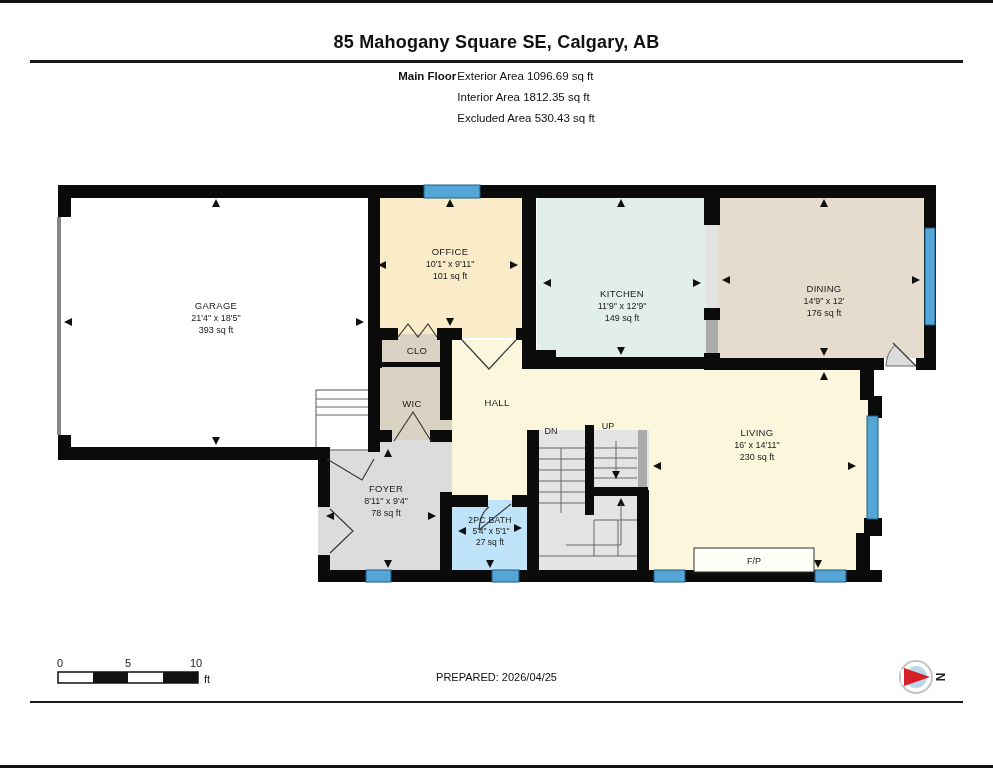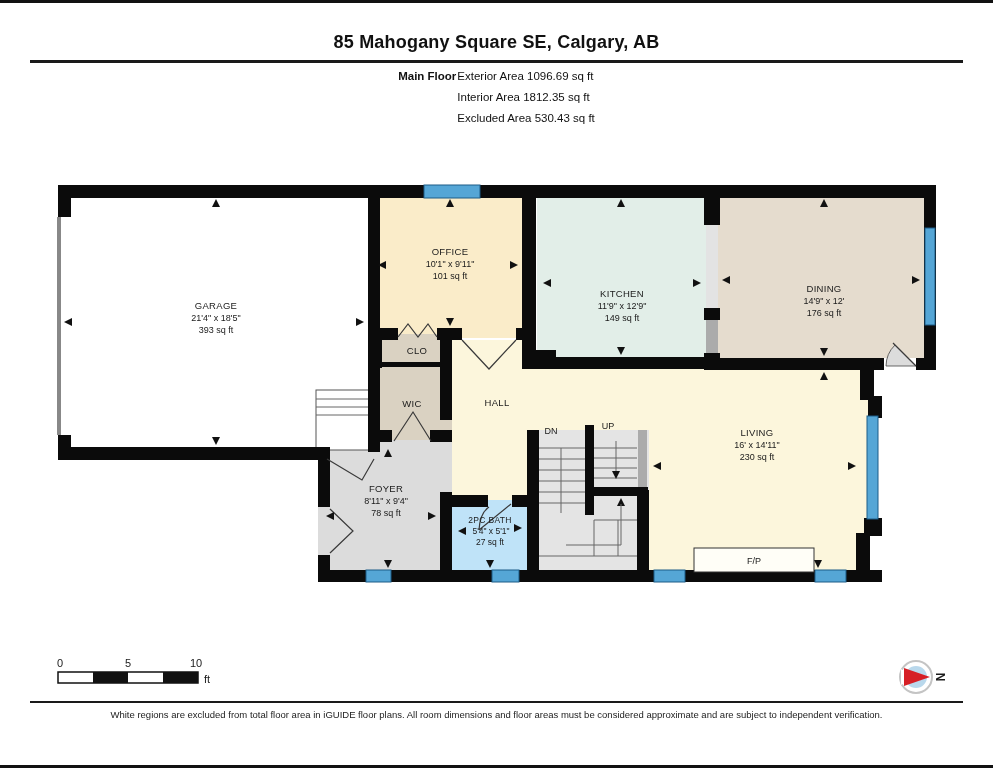--- a/index.html
+++ b/index.html
@@ -248,17 +248,17 @@
 
     <g>
       <circle cx="916" cy="677" r="16" fill="#ffffff" stroke="#c4c4c4" stroke-width="2"></circle>
       <circle cx="916" cy="677" r="11" fill="#b9d8ec"></circle>
       <path d="M916,677 L901,669 L901,685 Z" fill="#ffffff"></path>
       <path d="M904,668 L930,677 L904,686 Z" fill="#d61f26"></path>
       <text x="940" y="681" text-anchor="middle" style="font-size:12px;font-weight:bold" transform="rotate(90 940 677)">N</text>
     </g>
   </svg>
 
+  <div class="prepared">PREPARED: 2026/04/25</div>
   <div class="foot-rule"></div>
-  <div class="disclaimer">White regions are excluded from total floor area in iGUIDE floor plans. All room dimensions and floor areas must be considered approximate and are subject to independent verification.</div>
 
   <div class="frame bottom"></div>
 </div>
 
 </body></html>

